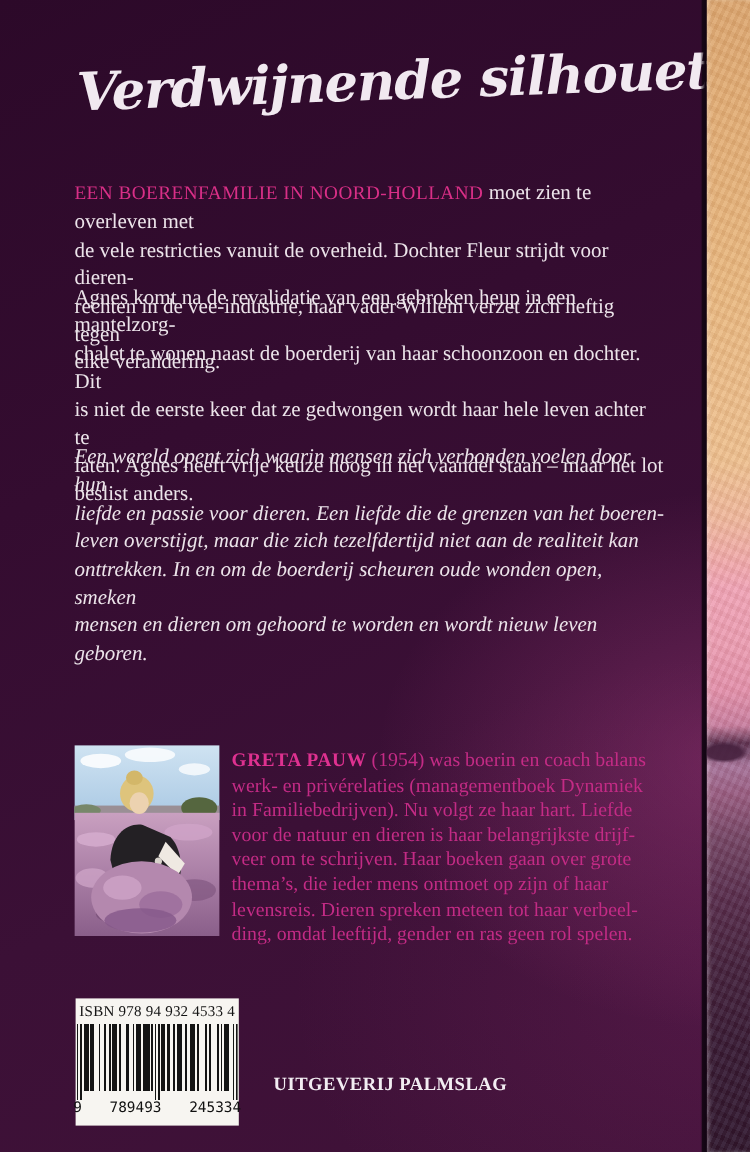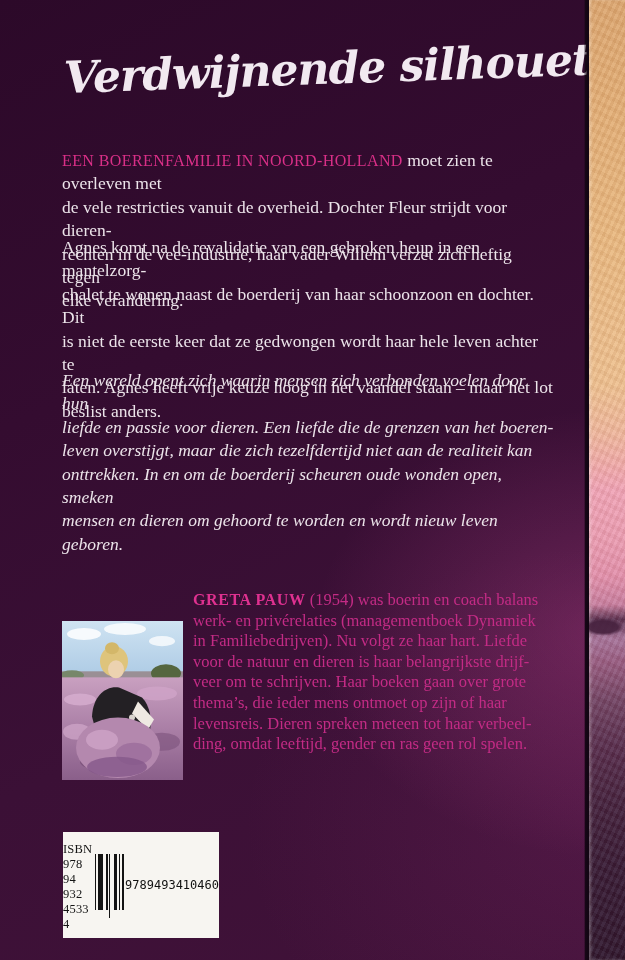--- a/index.html
+++ b/index.html
@@ -62,30 +62,30 @@
     font-weight:400; font-size:16px; letter-spacing:0.4px; color:#d92f87;
   }
   .quotes {
     top:485px; font-style:italic; font-size:17px; line-height:23.2px; color:#eae1e8;
   }
   
   .author-photo {
     position:absolute; left:62px; top:621px; width:121px; height:159px;
   }
   .author-bio {
-    position:absolute; left:193px; top:590px; width:360px;
+    position:absolute; left:193px; top:623px; width:360px;
     font-size:16.5px; line-height:20.6px; color:#c32b85;
   }
   .author-name {
     font-weight:700; font-size:16px; letter-spacing:0.6px; color:#df3190;
   }
   
   .barcode-box {
-    position:absolute; left:63px; top:832px; width:156px; height:106px;
-    background:#f7f5f1; display:flex; flex-direction:row; align-items:center;
+    position:absolute; left:63px; top:832px; width:136px; height:106px;
+    background:#f7f5f1; display:flex; flex-direction:column; align-items:center;
   }
   .isbn-label {
     margin-top:4px; font-size:12.5px; letter-spacing:0.2px; color:#141414;
     font-family:"Liberation Serif", serif;
   }
   .barcode-svg { margin-top:2px; display:block; }
   .barcode-digits {
     width:140px; display:flex; justify-content:space-between;
     font-family:"DejaVu Sans Mono", monospace; font-size:12px; color:#111;
     margin-top:-1px;
@@ -223,25 +223,26 @@
         <rect x="85" y="0" width="1" height="56" fill="#141414"></rect>
         <rect x="87" y="0" width="1" height="56" fill="#141414"></rect>
         <rect x="88" y="0" width="1" height="56" fill="#141414"></rect>
         <rect x="89" y="0" width="1" height="56" fill="#141414"></rect>
         <rect x="92" y="0" width="1" height="64" fill="#141414"></rect>
         <rect x="94" y="0" width="1" height="64" fill="#141414"></rect>
       </svg>
     <div class="barcode-digits">
       <span>9</span>
       <span>789493</span>
-      <span>410460</span>
+      <span>245334</span>
     </div>
   </div>
 
   <div class="publisher">
+    <div>UITGEVERIJ PALMSLAG</div>
   </div>
 
   <div class="edge-shadow"></div>
   <div class="edge-strip">
     <div class="edge-texture"></div>
     <div class="edge-tree"></div>
   </div>
 
 </div>
 

